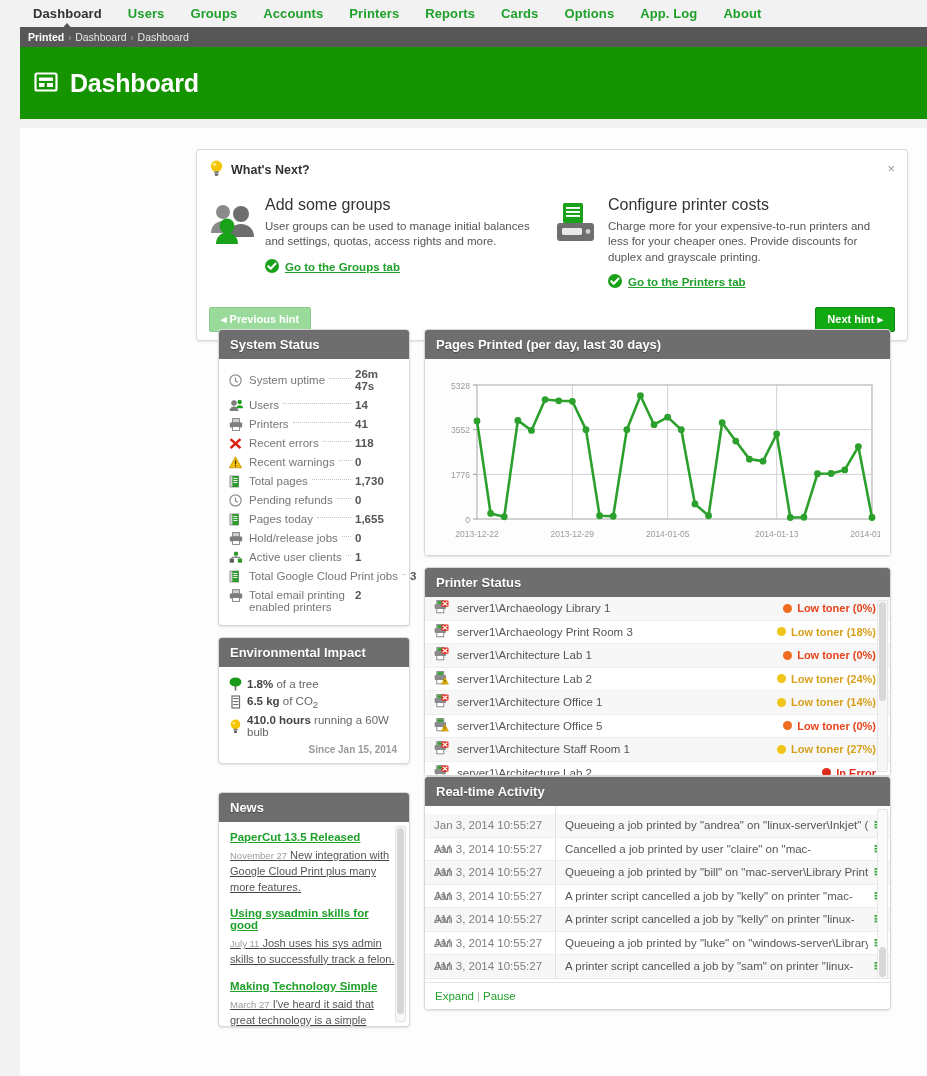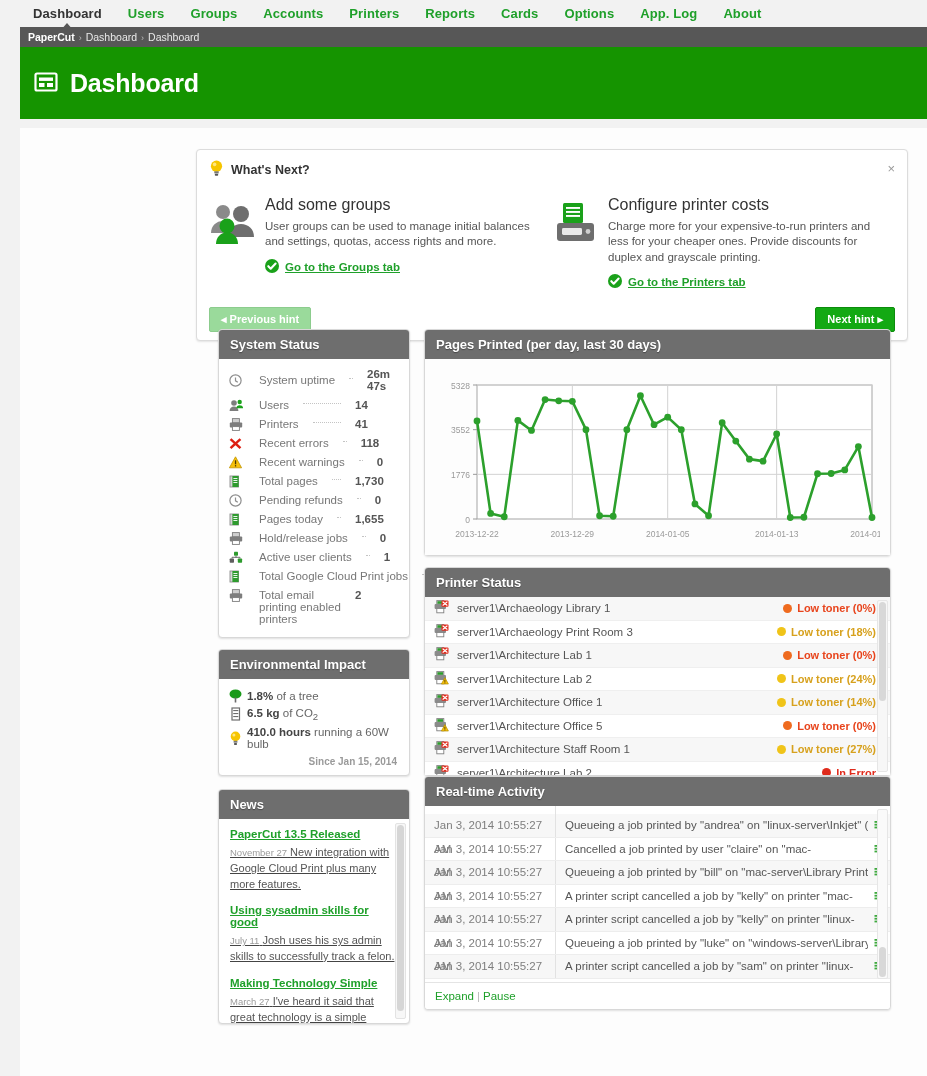--- a/index.html
+++ b/index.html
@@ -99,21 +99,21 @@
   }
   .btn-prev { background:#9ada9b; border-color:#8ccc8d; color:#fff; }
   .btn-next { background:#13a913; border-color:#0c8c0c; }
 
   
   .col-left { position:absolute; left:159px; top:201px; width:231px;padding-left:39px; }
   .col-right { position:absolute; left:404px; top:201px; width:467px; }
 
   
   .ss-body { padding:6px 10px 9px 10px; }
-  .ss-row { display:flex; align-items:center; padding:3px 0; font-size:11.5px;gap:10px; }
+  .ss-row { display:flex; align-items:center; padding:3px 0; font-size:11.5px; }
   .ss-ico { width:20px; flex:none; display:flex; align-items:center; }
   .ss-label { color:#777; white-space:nowrap; }
   .ss-dots { flex:1; border-bottom:1px dotted #c4c4c4; margin:0 4px 3px 4px; min-width:4px; }
   .ss-val { font-weight:bold; color:#555; width:44px; text-align:left; flex:none; }
   .ss-row.two-line .ss-val { line-height:1.08; }
   .ss-row.wrap-label { align-items:flex-start; }
   .ss-row.wrap-label .ss-label { white-space:normal; width:150px; }
 
   
   .ei-body { padding:8px 10px 4px 10px; }
@@ -191,21 +191,21 @@
       <li>Reports</li>
       <li>Cards</li>
       <li>Options</li>
       <li>App. Log</li>
       <li>About</li>
     </ul>
 </div>
 
 <div class="breadcrumb-wrap">
   <div class="breadcrumb">
-    <span class="b-first">PaperCut</span><span class="sep">›</span><span>Dashboard</span><span class="sep">›</span><span>Dashboard</span>
+    <span class="b-first">Printed</span><span class="sep">›</span><span>Dashboard</span><span class="sep">›</span><span>Dashboard</span>
   </div>
 </div>
 
 <div class="pagehead-wrap">
   <div class="pagehead">
     <span class="ph-icon">
       <svg width="24" height="24" viewBox="0 0 24 24">
         <rect x="1.5" y="3.5" width="21" height="17" rx="1.5" fill="none" stroke="#fff" stroke-width="2.2"></rect>
         <rect x="5" y="7.5" width="14" height="3.4" fill="#fff"></rect>
         <rect x="5" y="13" width="5.5" height="4" fill="#fff"></rect>
@@ -480,21 +480,21 @@
                 <rect x="4.6" y="9.8" width="3.8" height="1.9" fill="#7a7a7a"></rect>
                 <rect x="5" y="12" width="3" height="1.9" rx="0.7" fill="#5a5a5a"></rect>
               </svg>
           </span>
           <span><b>410.0 hours</b><span> running a 60W bulb</span></span>
         </div>
         <div class="ei-since">Since Jan 15, 2014</div>
       </div>
     </div>
 
-    <div class="panel" style="margin-top:13px;">
+    <div class="panel" style="margin-top:28px;">
       <div class="panel-head">News</div>
       <div class="news-body">
         <div id="news-items">
             <div class="news-item"><a href="#">PaperCut 13.5 Released</a><p><span class="news-date">November 27</span> <span>New integration with Google Cloud Print plus many more features.</span></p></div>
             <div class="news-item"><a href="#">Using sysadmin skills for good</a><p><span class="news-date">July 11</span> <span>Josh uses his sys admin skills to successfully track a felon.</span></p></div>
             <div class="news-item"><a href="#">Making Technology Simple</a><p><span class="news-date">March 27</span> <span>I've heard it said that great technology is a simple solution to a complex problem.</span></p></div>
           </div>
         <div class="scroll-track">
           <div class="scroll-thumb"></div>
         </div>

